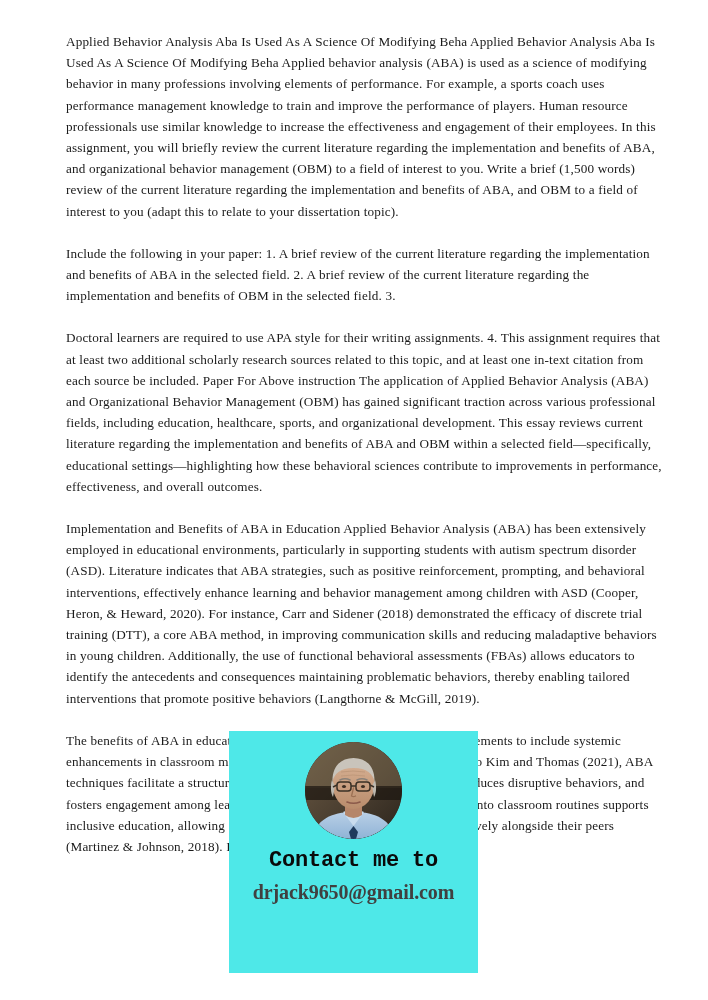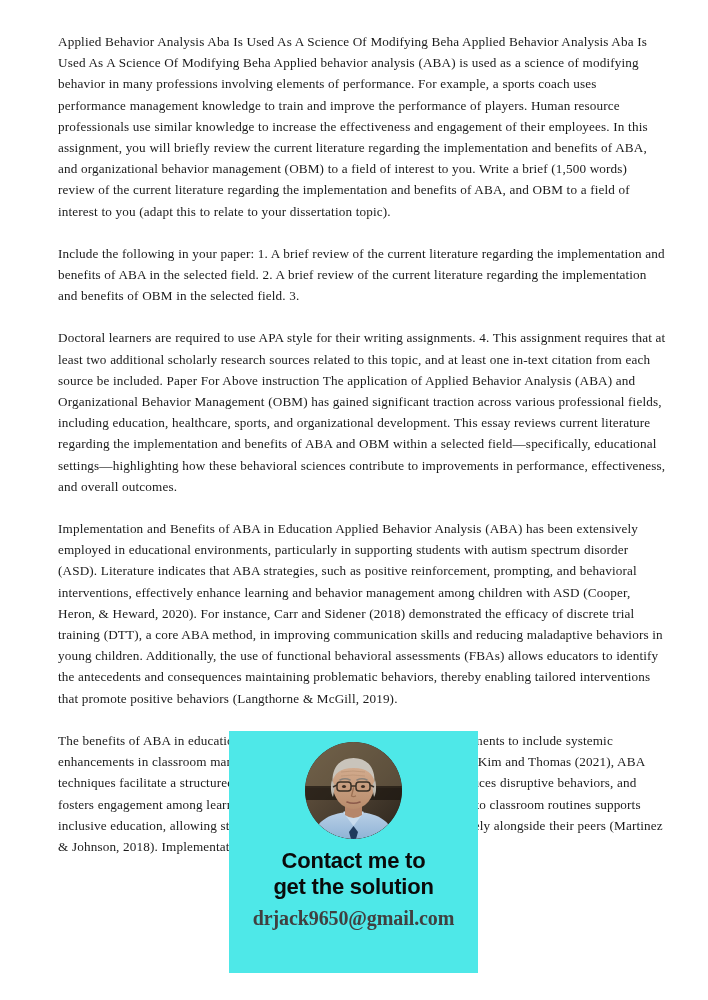--- a/index.html
+++ b/index.html
@@ -25,21 +25,21 @@
   }
 
   #document-body {
     position: absolute;
     left: 50px;
     top: 31px;
     width: 617px;
   }
 
   .doc-paragraph {
-    margin: 0 0 21px 8px;
+    margin: 0 0 21px 16px;
     font-size: 13.2px;
     line-height: 21.2px;
     color: #1a1a1a;
     text-align: left;
     letter-spacing: 0.01em;
     word-spacing: 0.01em;
   }
   .doc-paragraph:last-child { margin-bottom: 0; }
 
   
@@ -65,21 +65,21 @@
     overflow: hidden;
     flex: 0 0 auto;
     position: relative;
     background: #3a2f26;
   }
   #contact-avatar svg { display: block; width: 97px; height: 97px; }
 
   #contact-heading {
     margin-top: 9px;
     text-align: center;
-    font-family: Liberation Sans, sans-serif;
+    font-family: Liberation Mono, monospace;
     font-weight: 700;
     font-size: 22px;
     line-height: 26px;
     color: #0a0a0a;
     letter-spacing: -0.01em;
   }
   #contact-heading .line2 { display: block; }
 
   #contact-email {
     margin-top: 6px;
@@ -165,20 +165,19 @@
           <path d="M42 60 q6.5 2.6 13 0" stroke="#8b5a4a" stroke-width="1.6" fill="none" stroke-linecap="round"></path>
 
           <path d="M36 30 q12 -2 24 0" stroke="#b08b6d" stroke-width="0.9" fill="none" opacity="0.6"></path>
           <path d="M36 34 q12 -2 24 0" stroke="#b08b6d" stroke-width="0.9" fill="none" opacity="0.5"></path>
         </g>
       </svg>
     </div>
 
     <div id="contact-heading">
       <span>Contact me to</span>
-      <span class="line2">get the solution</span>
     </div>
 
     <div id="contact-email">drjack9650@gmail.com</div>
 
   </div>
 
 </div>
 
 </body></html>

